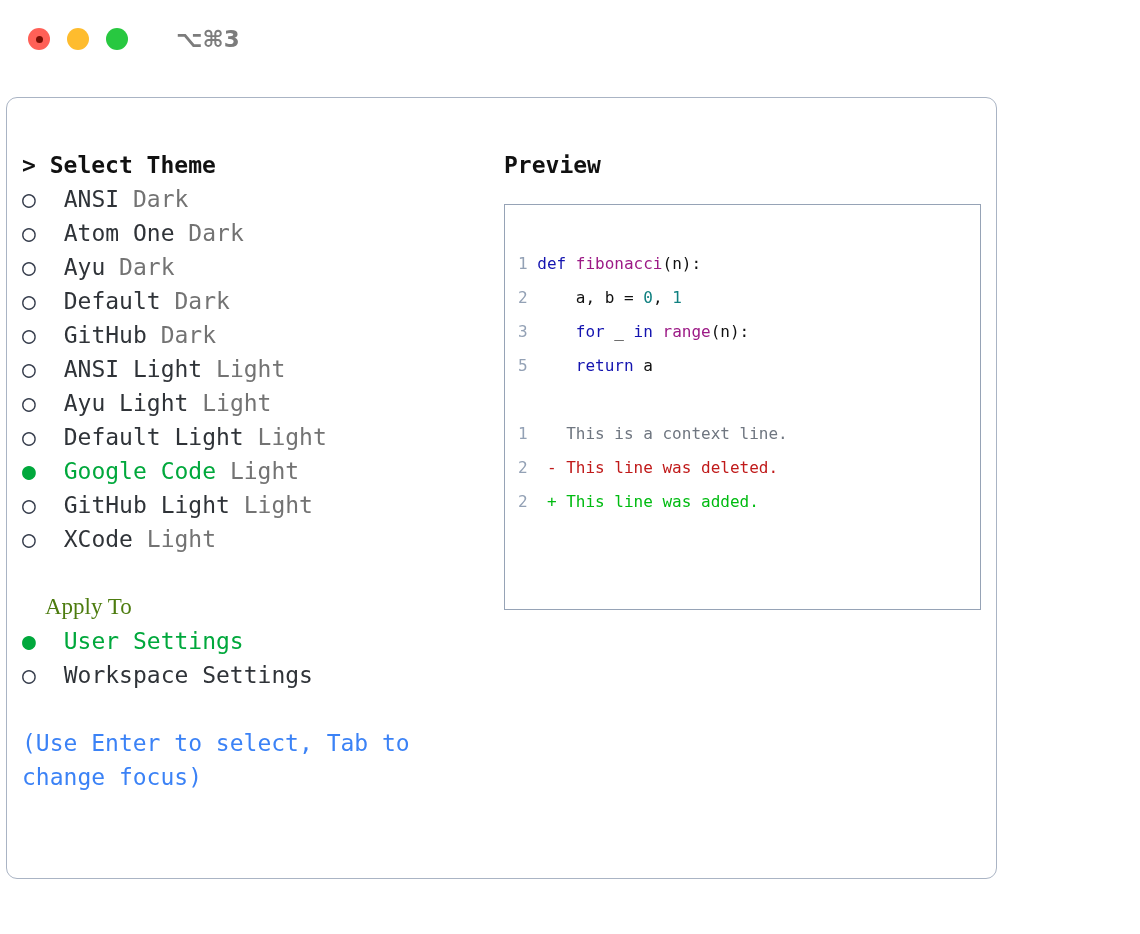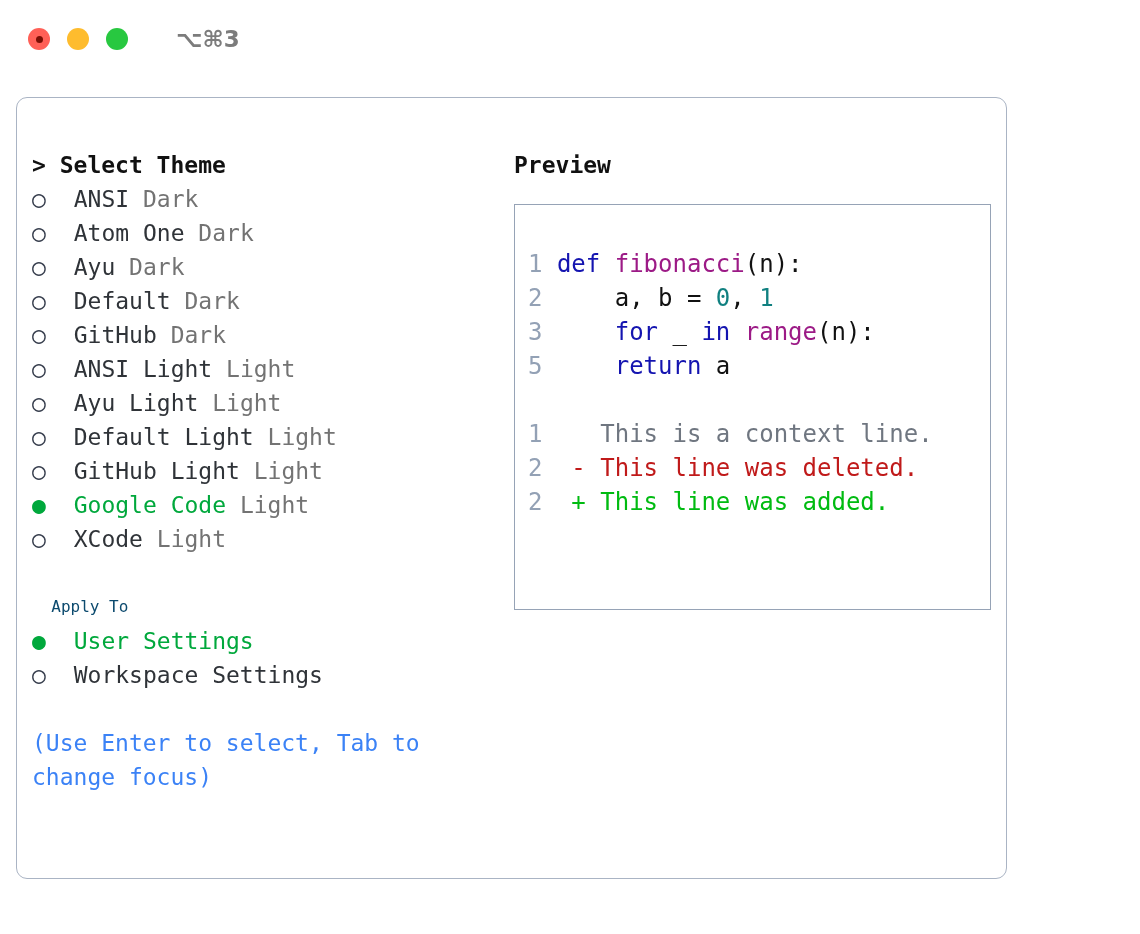--- a/index.html
+++ b/index.html
@@ -67,21 +67,21 @@
     font-family: "DejaVu Sans", "Liberation Sans", sans-serif;
     font-size: 23px;
     font-weight: 700;
     color: #7c7c7c;
     letter-spacing: 0px;
   }
 
   
   #main-panel {
     position: absolute;
-    left: 16px;
+    left: 6px;
     top: 97px;
     width: 991px;
     height: 782px;
     border: 1.6px solid #aab4c4;
     border-radius: 11px;
     box-sizing: border-box;
     background: #ffffff;
   }
 
   #panel-body {
@@ -120,25 +120,26 @@
   }
   .marker.off { color: #3a4150; }
   .marker.on  { color: #00a83c; }
   .theme-row.selected .theme-name { color: #00a83c; }
   .theme-name { color: #2f3338; margin-left: 14px; }
   .theme-kind { color: #737373; }
 
   .section-gap { height: 34px; }
 
   .apply-heading {
-    font-size: 16px;
-    color: #0c4a6e;
+    font-size: 23px;
+    color: #4d7c0f;
     line-height: 34px;
     white-space: pre;
     padding-left: 2ch;
+    font-family: Liberation Serif, serif;
   }
 
   #hint-block {
     margin-top: 34px;
     font-size: 23px;
     line-height: 34px;
     color: #3b82f6;
     width: 420px;
     white-space: normal;
     word-spacing: 0px;
@@ -164,21 +165,21 @@
     top: 106px;
     width: 477px;
     height: 406px;
     border: 1.6px solid #96a3b6;
     box-sizing: border-box;
     background: #ffffff;
     padding: 42px 0 0 0;
   }
 
   .code-line {
-    font-size: 24px;
+    font-size: 16px;
     line-height: 34px;
     white-space: pre;
     padding-left: 13px;
   }
   .ln {
     display: inline-block;
     width: 1ch;
     color: #93a1b5;
     text-align: right;
   }
@@ -215,22 +216,22 @@
 
         <div id="theme-list">
             <div class="theme-row"><span class="marker off">○</span> <span class="theme-name">ANSI</span> <span class="theme-kind">Dark</span></div>
             <div class="theme-row"><span class="marker off">○</span> <span class="theme-name">Atom One</span> <span class="theme-kind">Dark</span></div>
             <div class="theme-row"><span class="marker off">○</span> <span class="theme-name">Ayu</span> <span class="theme-kind">Dark</span></div>
             <div class="theme-row"><span class="marker off">○</span> <span class="theme-name">Default</span> <span class="theme-kind">Dark</span></div>
             <div class="theme-row"><span class="marker off">○</span> <span class="theme-name">GitHub</span> <span class="theme-kind">Dark</span></div>
             <div class="theme-row"><span class="marker off">○</span> <span class="theme-name">ANSI Light</span> <span class="theme-kind">Light</span></div>
             <div class="theme-row"><span class="marker off">○</span> <span class="theme-name">Ayu Light</span> <span class="theme-kind">Light</span></div>
             <div class="theme-row"><span class="marker off">○</span> <span class="theme-name">Default Light</span> <span class="theme-kind">Light</span></div>
+            <div class="theme-row selected"><span class="marker on">●</span> <span class="theme-name">Google Code</span> <span class="theme-kind">Light</span></div>
             <div class="theme-row"><span class="marker off">○</span> <span class="theme-name">GitHub Light</span> <span class="theme-kind">Light</span></div>
-            <div class="theme-row selected"><span class="marker on">●</span> <span class="theme-name">Google Code</span> <span class="theme-kind">Light</span></div>
             <div class="theme-row"><span class="marker off">○</span> <span class="theme-name">XCode</span> <span class="theme-kind">Light</span></div>
           </div>
 
         <div class="section-gap"></div>
 
         <div class="apply-heading">Apply To</div>
 
         <div id="apply-list">
             <div class="theme-row selected"><span class="marker on">●</span> <span class="theme-name">User Settings</span></div>
             <div class="theme-row"><span class="marker off">○</span> <span class="theme-name">Workspace Settings</span></div>

